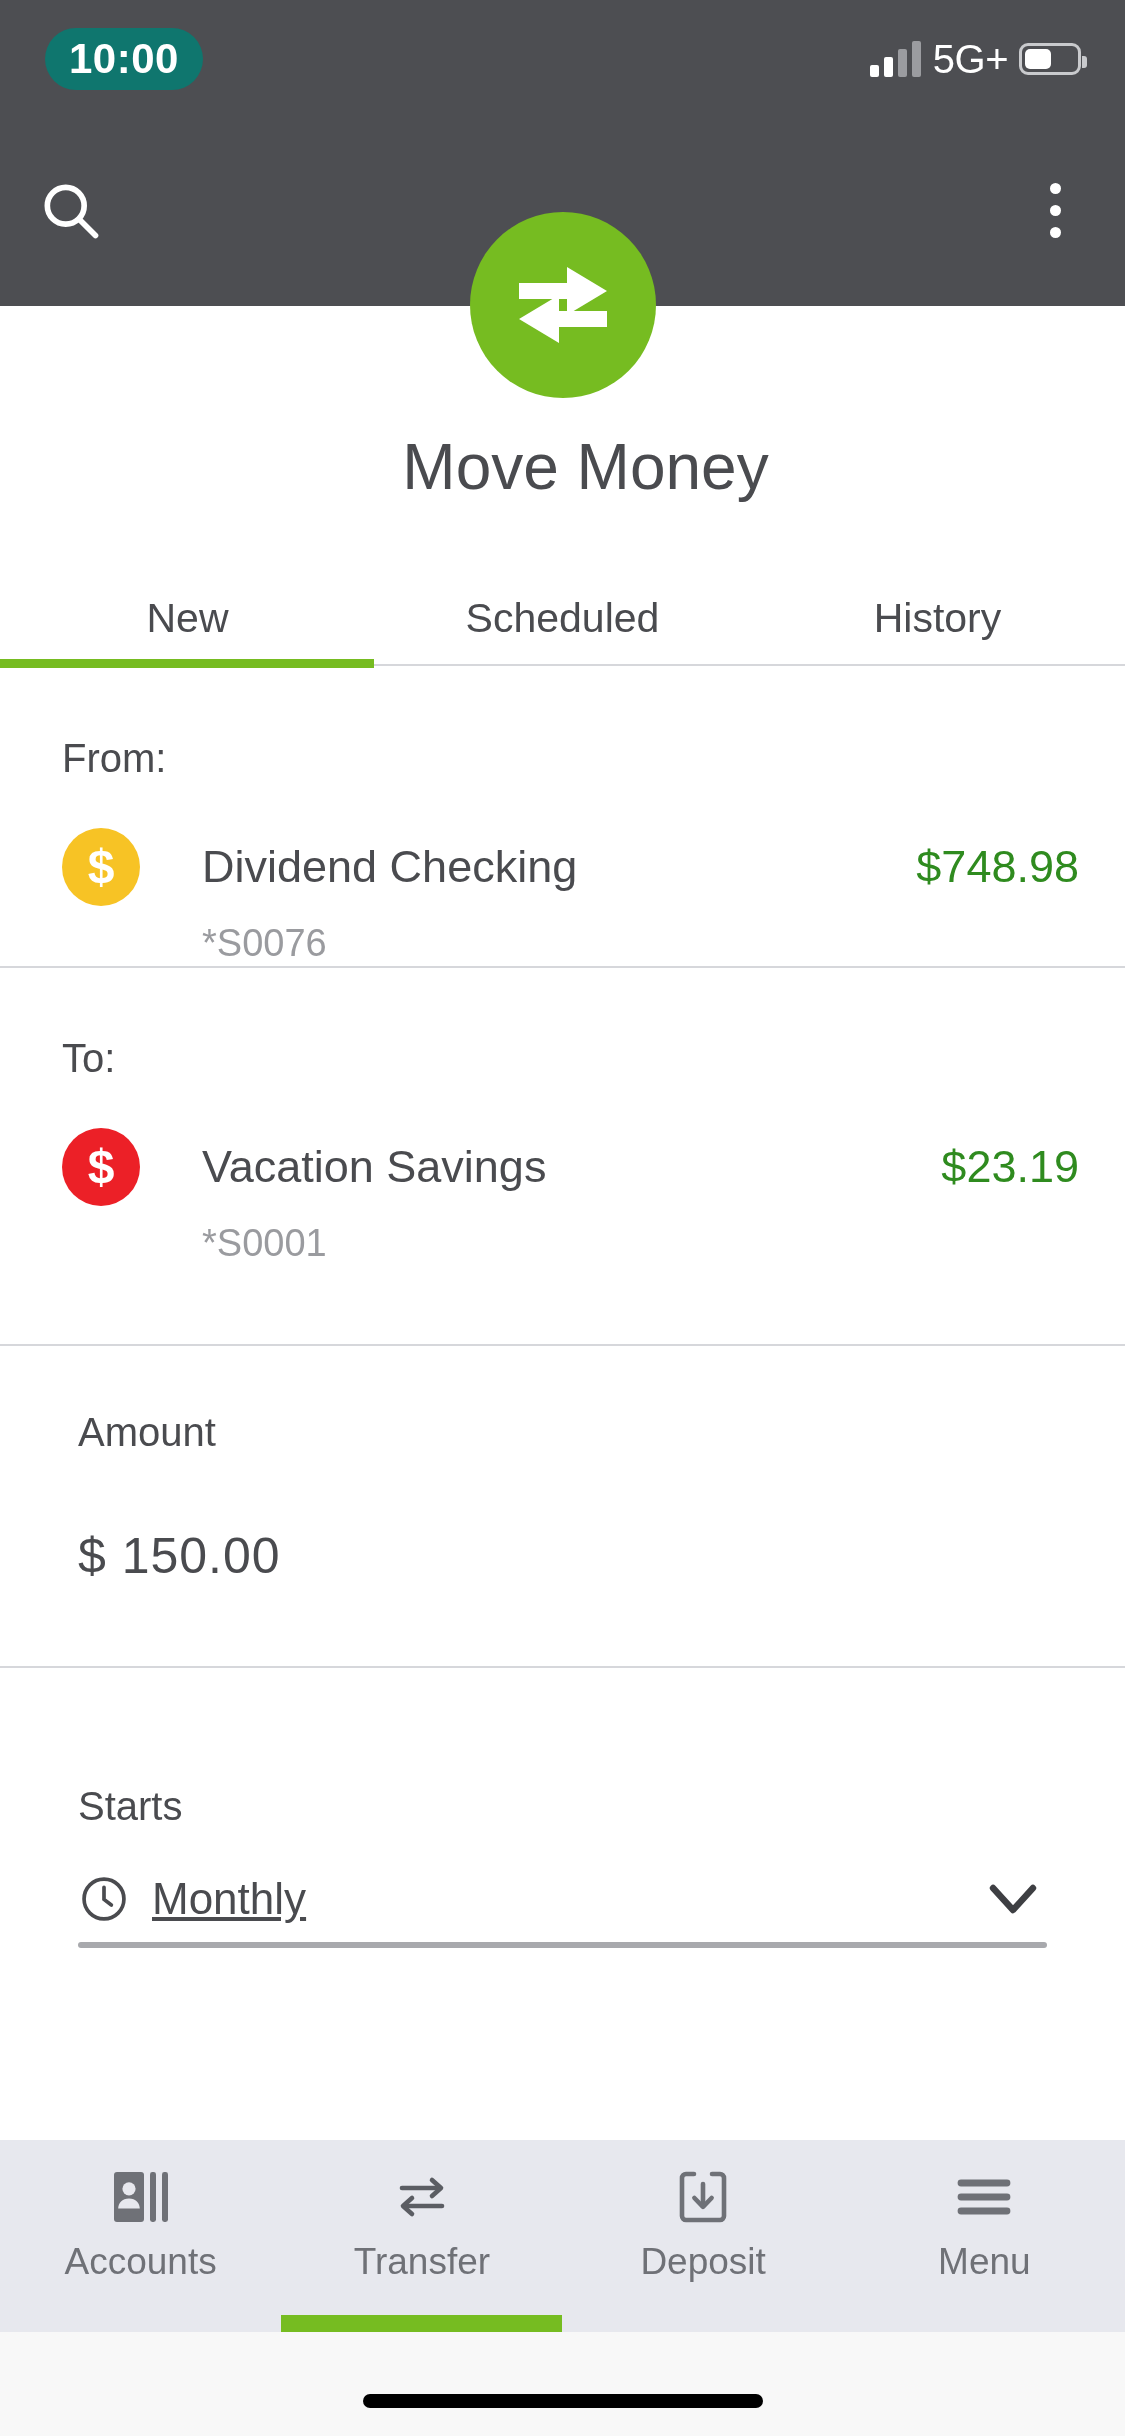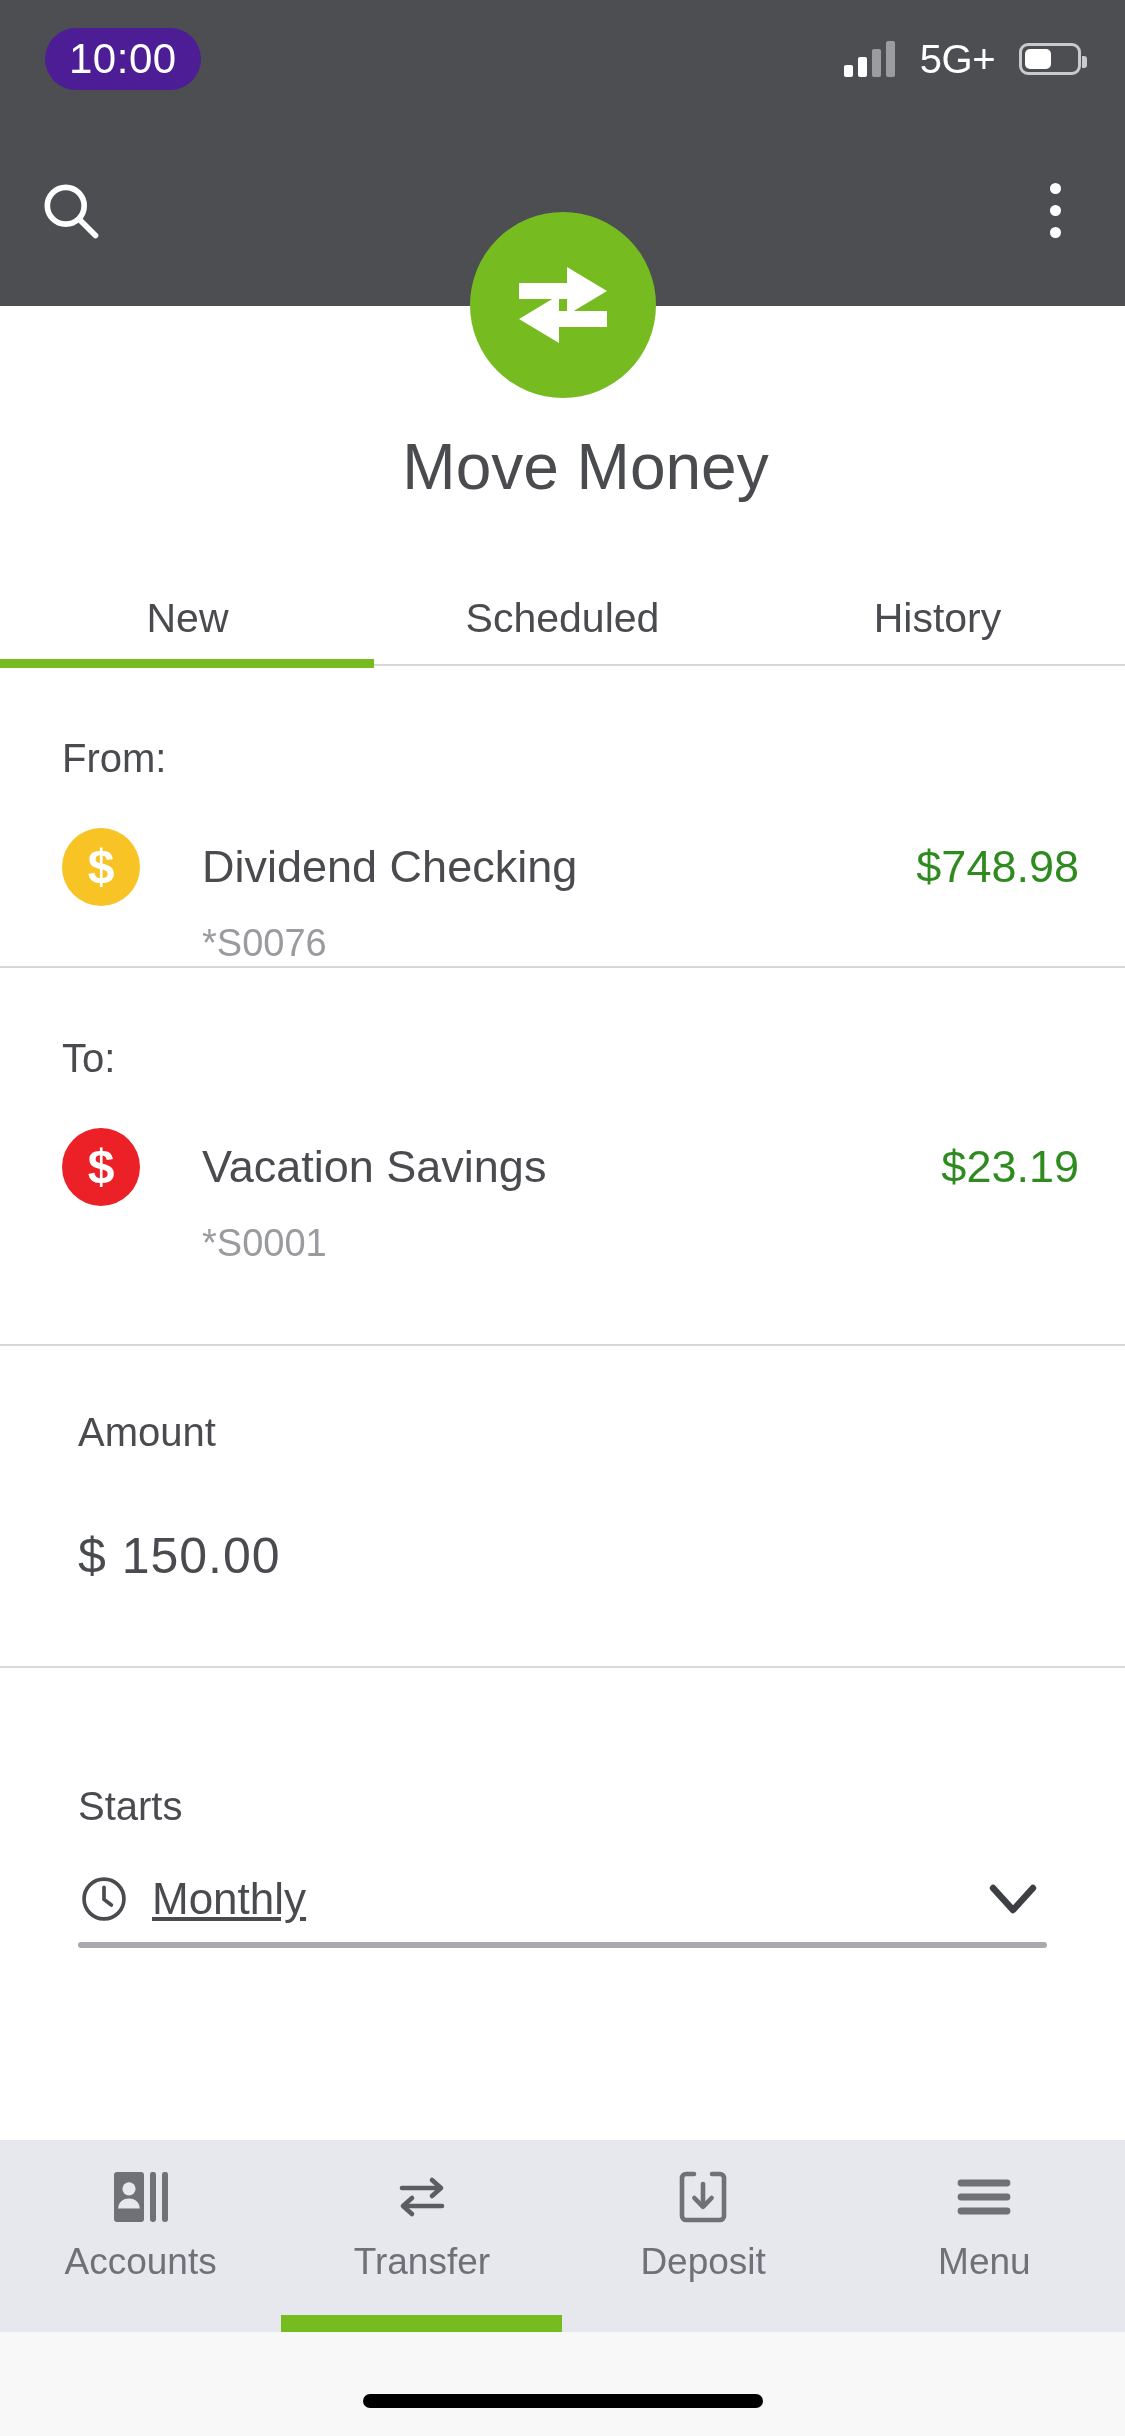--- a/index.html
+++ b/index.html
@@ -26,35 +26,35 @@
     height: 120px;
     background: #4D4E52;
     z-index: 5;
   }
   .time-pill {
     position: absolute;
     left: 45px;
     top: 28px;
     height: 62px;
     padding: 0 24px;
-    background: #4c1d95;
+    background: #0f766e;
     border-radius: 32px;
     color: #ffffff;
     font-size: 42px;
     line-height: 62px;
     letter-spacing: 0.5px;
-    font-weight: 400;
+    font-weight: 700;
   }
   .status-right {
     position: absolute;
     right: 44px;
     top: 34px;
     display: flex;
     align-items: center;
-    gap: 16px;
+    gap: 3px;
     height: 50px;
   }
   .signal-bars {
     display: flex;
     align-items: flex-end;
     gap: 5px;
     height: 36px;
     margin-right: 9px;
   }
   .signal-bars i { display: block; width: 9px; border-radius: 2px; background: #ffffff; }

